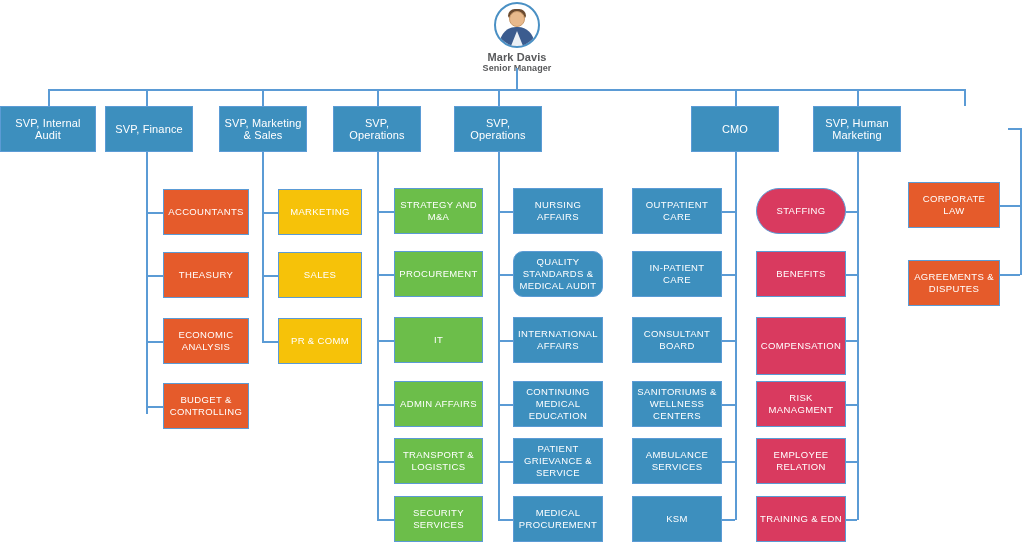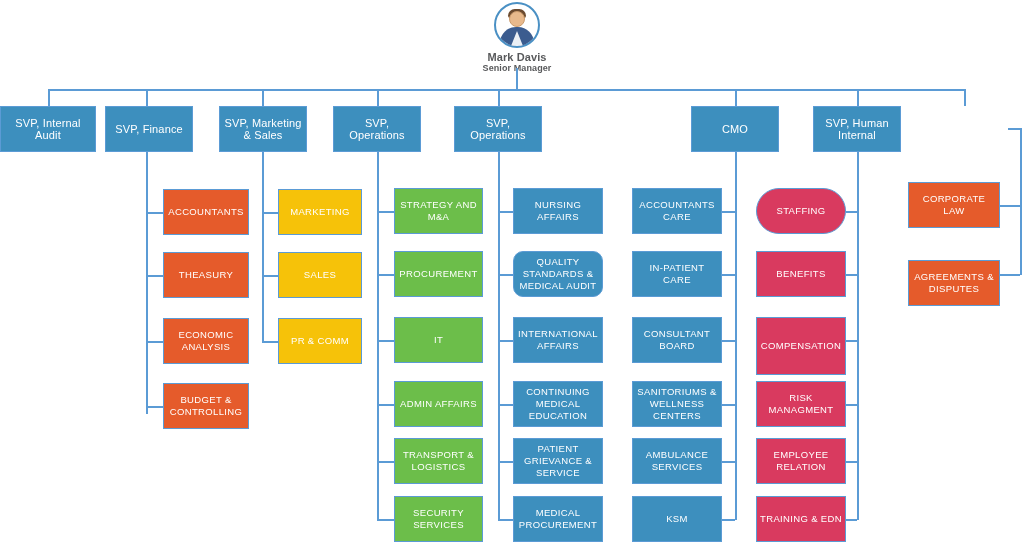--- a/index.html
+++ b/index.html
@@ -174,21 +174,21 @@
   <div class="box dept" style="left:333px; top:106px; width:88px; height:46px;">
     <span>SVP, Operations</span>
   </div>
   <div class="box dept" style="left:454px; top:106px; width:88px; height:46px;">
     <span>SVP, Operations</span>
   </div>
   <div class="box dept" style="left:691px; top:106px; width:88px; height:46px;">
     <span>CMO</span>
   </div>
   <div class="box dept" style="left:813px; top:106px; width:88px; height:46px;">
-    <span>SVP, Human Internal</span>
+    <span>SVP, Human Marketing</span>
   </div>
 
   <div class="line v" style="left:146px; top:152px; height:262px;"></div>
   <div class="line h" style="left:146px; top:212px; width:17px;"></div>
   <div class="line h" style="left:146px; top:275px; width:17px;"></div>
   <div class="line h" style="left:146px; top:341px; width:17px;"></div>
   <div class="line h" style="left:146px; top:406px; width:17px;"></div>
 
   <div class="box leaf c-orange" style="left:163px; top:189px; width:86px; height:46px;">
     <span>ACCOUNTANTS</span>
@@ -274,21 +274,21 @@
 
   <div class="line v" style="left:735px; top:152px; height:368px;"></div>
   <div class="line h" style="left:722px; top:211px; width:13px;"></div>
   <div class="line h" style="left:722px; top:274px; width:13px;"></div>
   <div class="line h" style="left:722px; top:340px; width:13px;"></div>
   <div class="line h" style="left:722px; top:404px; width:13px;"></div>
   <div class="line h" style="left:722px; top:461px; width:13px;"></div>
   <div class="line h" style="left:722px; top:519px; width:13px;"></div>
 
   <div class="box leaf c-blue" style="left:632px; top:188px; width:90px; height:46px;">
-    <span>ACCOUNTANTS CARE</span>
+    <span>OUTPATIENT CARE</span>
   </div>
   <div class="box leaf c-blue" style="left:632px; top:251px; width:90px; height:46px;">
     <span>IN-PATIENT CARE</span>
   </div>
   <div class="box leaf c-blue" style="left:632px; top:317px; width:90px; height:46px;">
     <span>CONSULTANT BOARD</span>
   </div>
   <div class="box leaf c-blue" style="left:632px; top:381px; width:90px; height:46px;">
     <span>SANITORIUMS &amp; WELLNESS CENTERS</span>
   </div>

